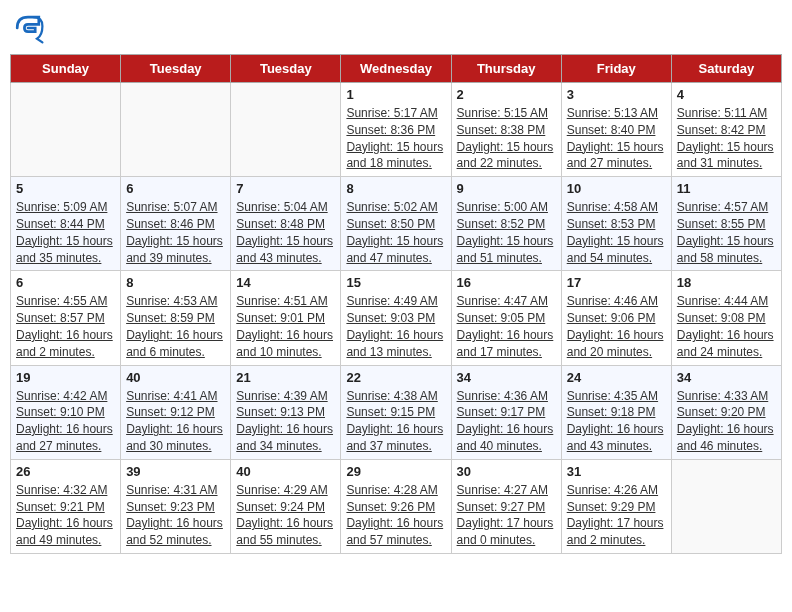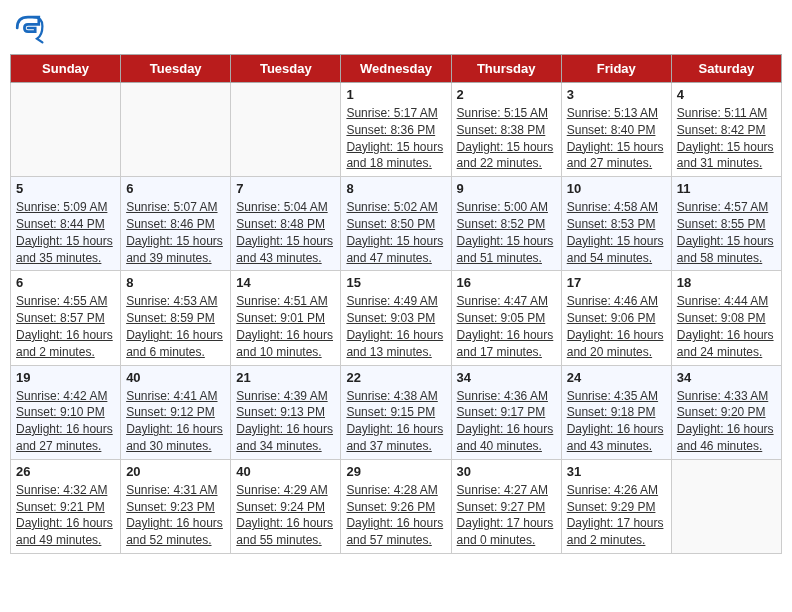--- a/index.html
+++ b/index.html
@@ -228,21 +228,21 @@
           <div class="day-number">34</div>
           <div class="day-info">Sunrise: 4:33 AM<br>Sunset: 9:20 PM<br>Daylight: 16 hours and 46 minutes.</div>
         </td>
       </tr>
       <tr>
         <td>
           <div class="day-number">26</div>
           <div class="day-info">Sunrise: 4:32 AM<br>Sunset: 9:21 PM<br>Daylight: 16 hours and 49 minutes.</div>
         </td>
         <td>
-          <div class="day-number">20</div>
+          <div class="day-number">39</div>
           <div class="day-info">Sunrise: 4:31 AM<br>Sunset: 9:23 PM<br>Daylight: 16 hours and 52 minutes.</div>
         </td>
         <td>
           <div class="day-number">40</div>
           <div class="day-info">Sunrise: 4:29 AM<br>Sunset: 9:24 PM<br>Daylight: 16 hours and 55 minutes.</div>
         </td>
         <td>
           <div class="day-number">29</div>
           <div class="day-info">Sunrise: 4:28 AM<br>Sunset: 9:26 PM<br>Daylight: 16 hours and 57 minutes.</div>
         </td>

